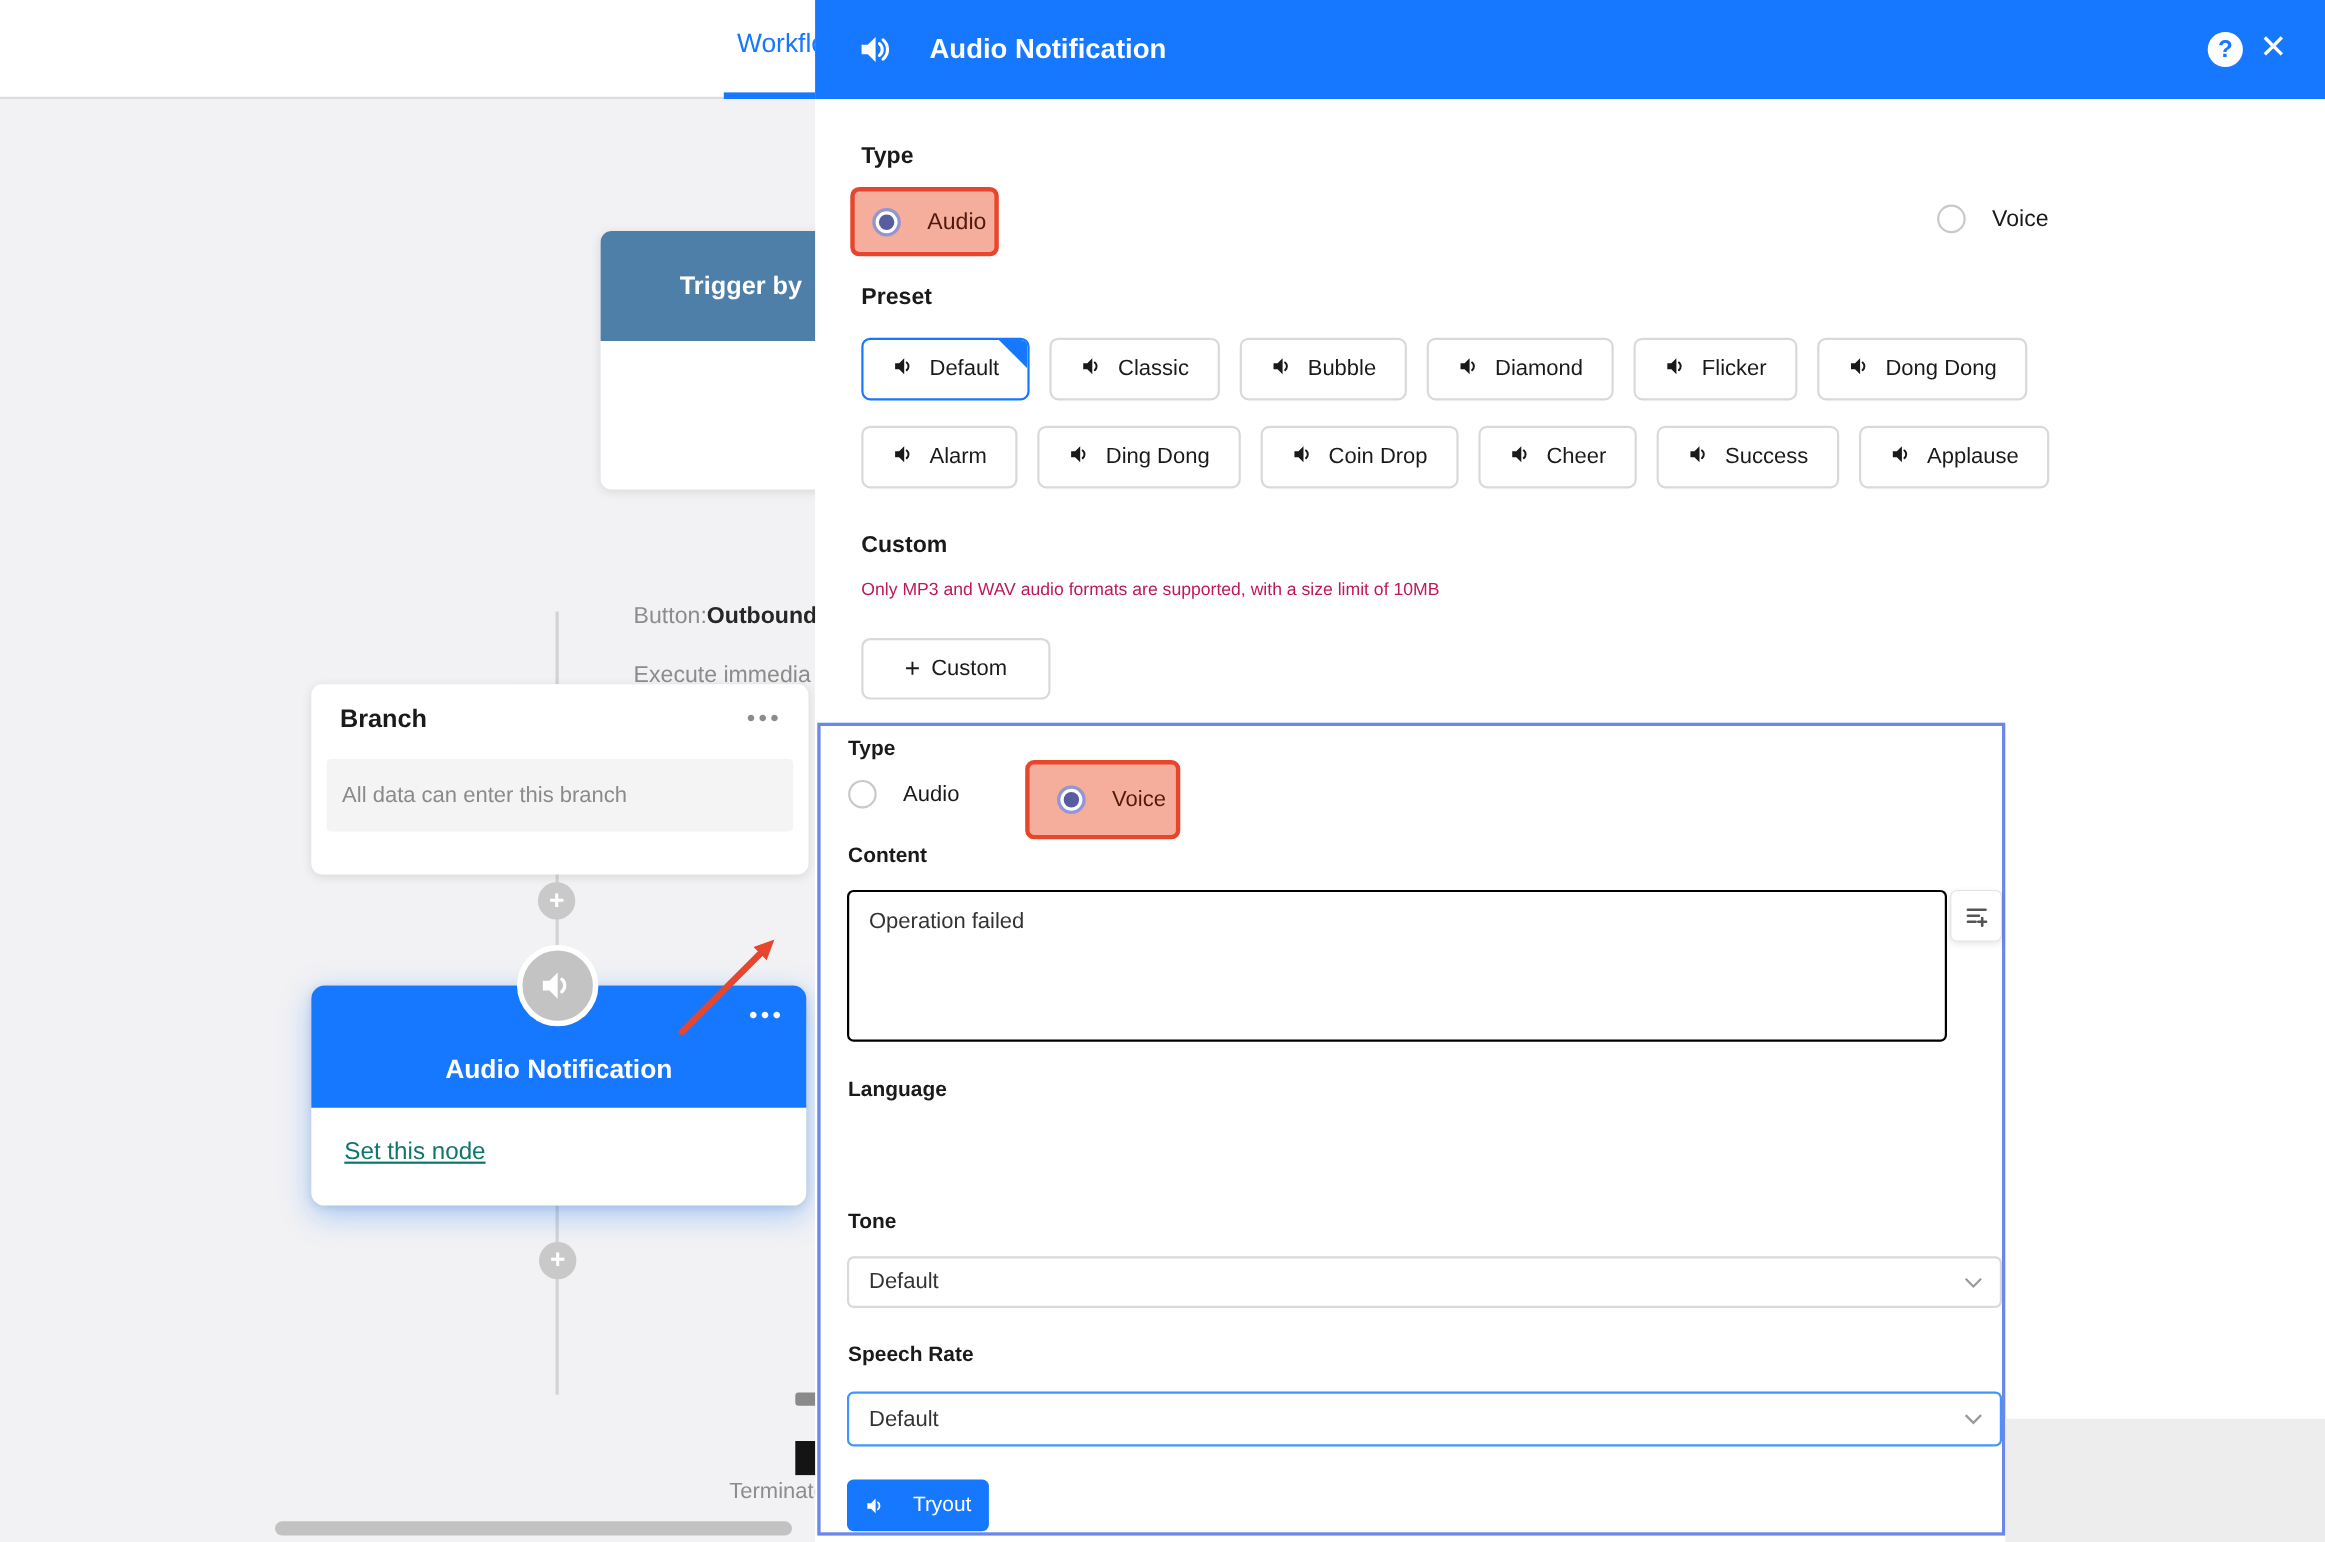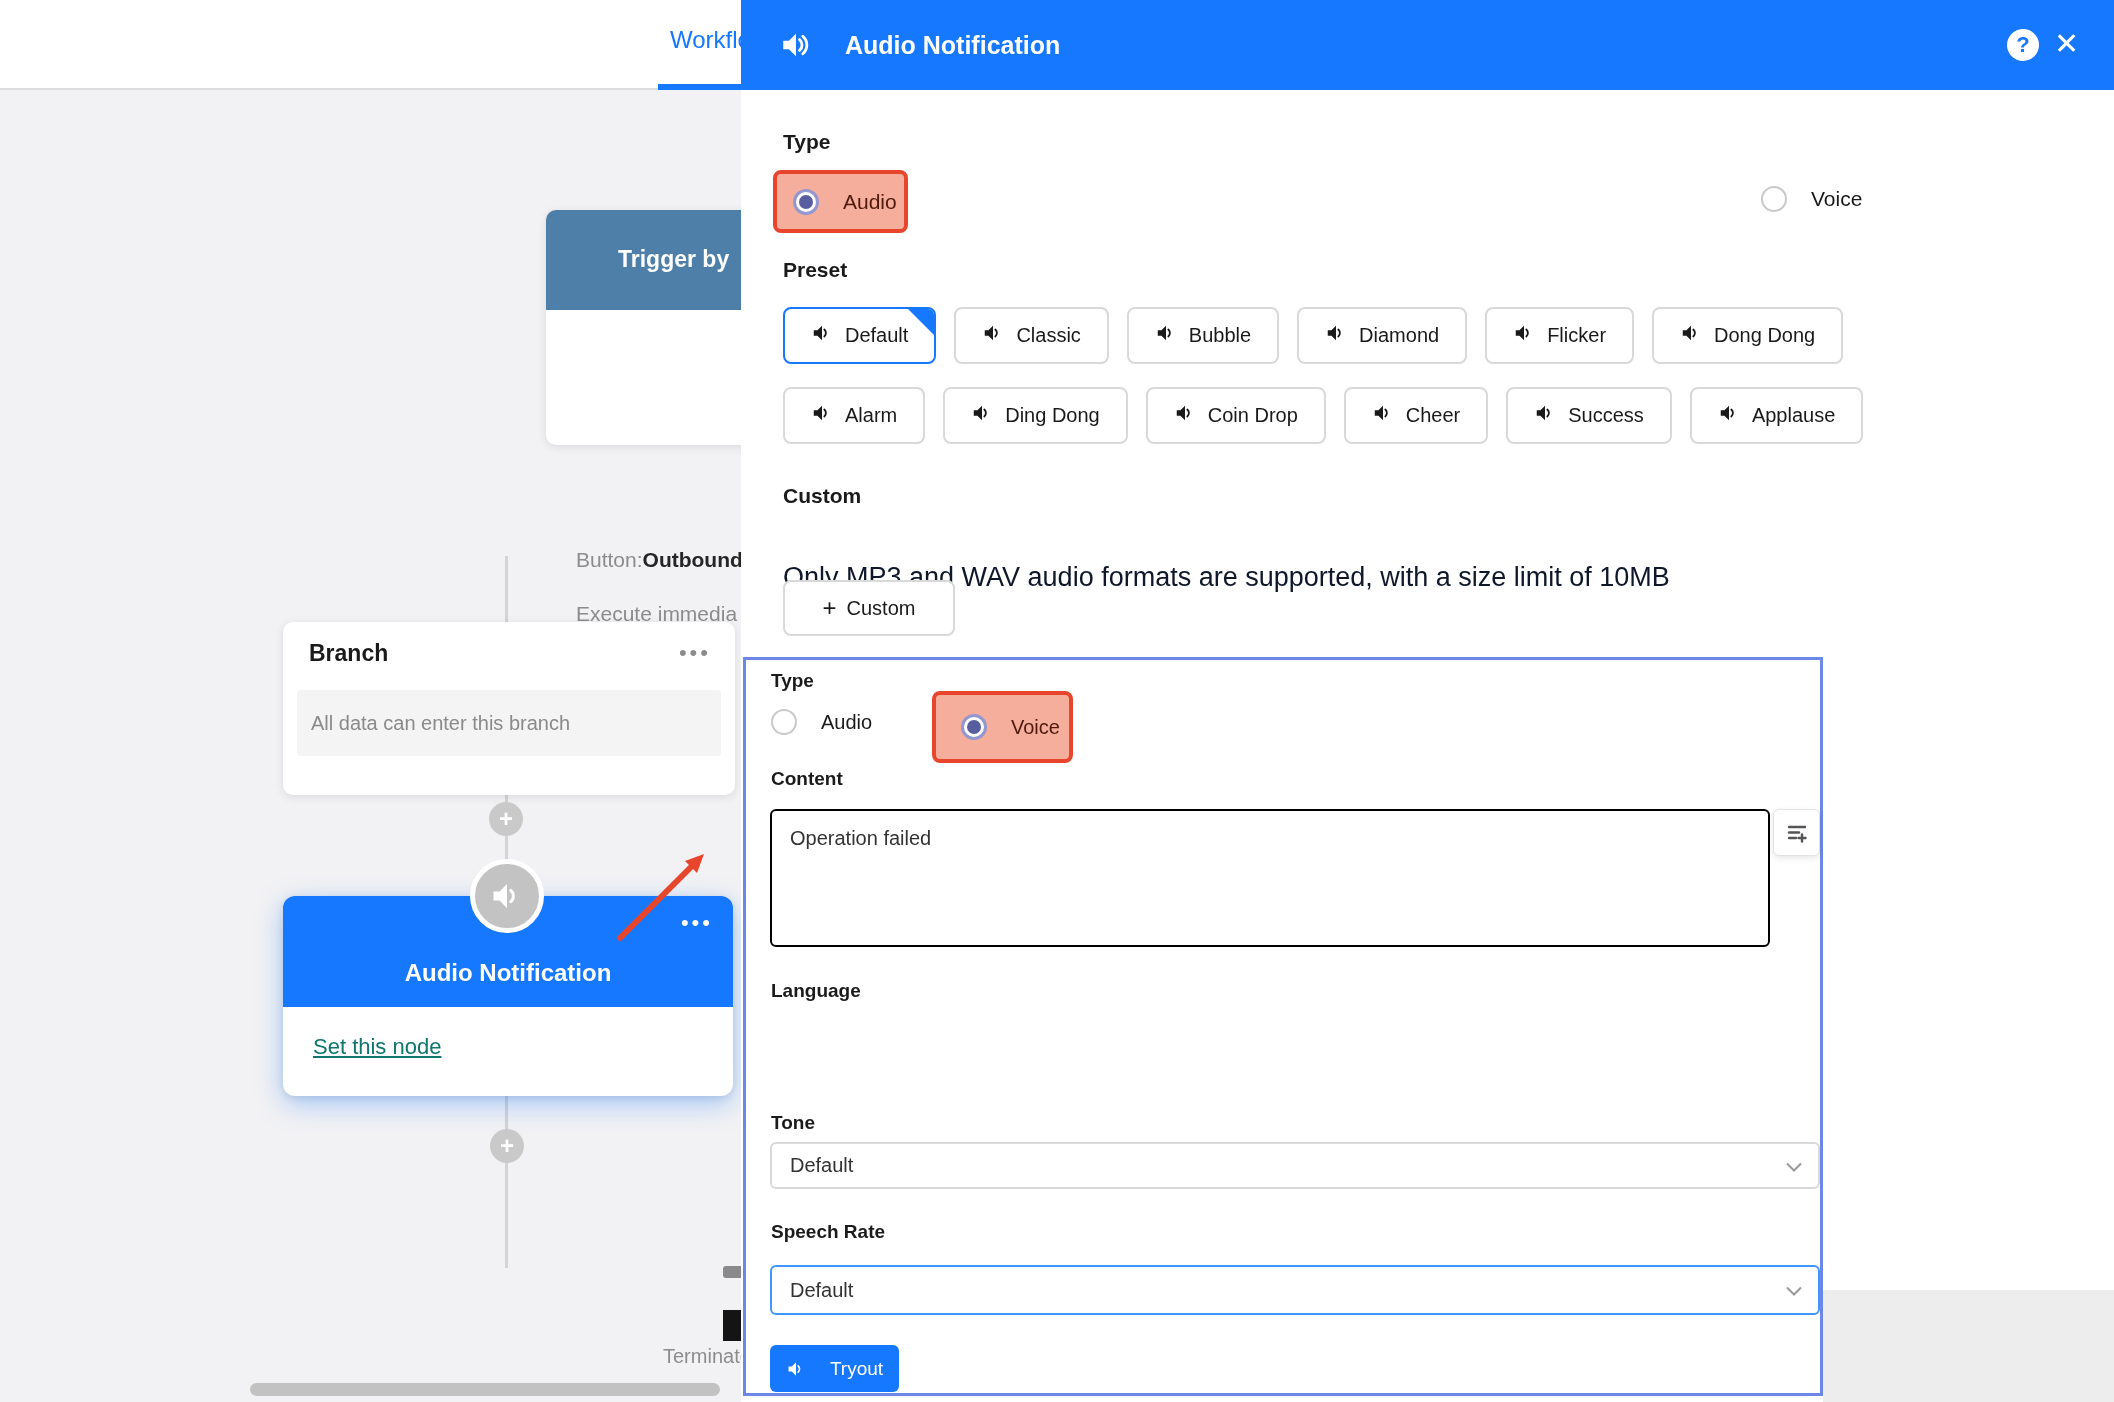--- a/index.html
+++ b/index.html
@@ -59,21 +59,21 @@
   #drawer-header { position:absolute; left:0; top:0; width:100%; height:90px; background:#1677ff;
     display:flex; align-items:center; }
   #drawer-title { position:absolute; left:104px; top:0; height:90px; display:flex; align-items:center;
     color:#fff; font-size:25px; font-weight:bold; }
   #drawer-spk { position:absolute; left:38px; top:28px; color:#fff; }
   #help-btn { position:absolute; left:1266px; top:29px; width:32px; height:32px; border-radius:50%;
     background:#fff; color:#1677ff; font-weight:bold; font-size:22px; display:flex; align-items:center; justify-content:center; }
   #close-btn { position:absolute; left:1313px; top:26px; color:#fff; font-size:30px; line-height:36px; }
 
   .sec-label { position:absolute; font-size:21px; font-weight:bold; color:#1a1a1a; }
-  .hint { position:absolute; font-size:27px; color:#0f172a; white-space:nowrap;margin-top:34px; }
+  .hint { position:absolute; font-size:16px; color:#be185d; white-space:nowrap; }
 
   .radio { width:26px; height:26px; border-radius:50%; border:2px solid #c9c9c9; background:#fff; flex:0 0 auto; }
   .radio.sel { border:3px solid #9297d1; position:relative; }
   .radio.sel::after { content:''; position:absolute; left:3px; top:3px; width:14px; height:14px;
     border-radius:50%; background:#585d9f; }
   .radio-opt { position:absolute; display:flex; align-items:center; gap:24px; font-size:21px; color:#1a1a1a; }
   .red-box { background:#f5ae9b; border:4px solid #e7452c; border-radius:8px; color:#4f190e; }
 
   .preset-row { position:absolute; left:42px; display:flex; gap:18px; }
   .preset-btn { height:57px; background:#fff; border:2px solid #d9d9d9; border-radius:8px;
@@ -329,21 +329,21 @@
         <line x1="3" y1="5" x2="19" y2="5"></line>
           <line x1="3" y1="10.5" x2="13" y2="10.5"></line>
           <line x1="3" y1="16" x2="10" y2="16"></line>
         <line x1="16" y1="12.5" x2="16" y2="19.5"></line>
           <line x1="12.5" y1="16" x2="19.5" y2="16"></line>
       </svg>
     </div>
 
     <div class="vp-label" style="left:25px; top:320px;">Language</div>
 
-    <div class="vp-label" style="left:25px; top:452px;text-align:right;">Tone</div>
+    <div class="vp-label" style="left:25px; top:440px;text-align:right;">Tone</div>
     <div class="vp-field" style="top:482px;">
       <span>Default</span>
       <span class="chev">
         <svg width="16" height="10" viewBox="0 0 16 10" fill="none" stroke="currentColor" stroke-width="2">
             <polyline points="1,1 8,8 15,1"></polyline>
           </svg>
       </span>
     </div>
 
     <div class="vp-label" style="left:25px; top:561px;">Speech Rate</div>

